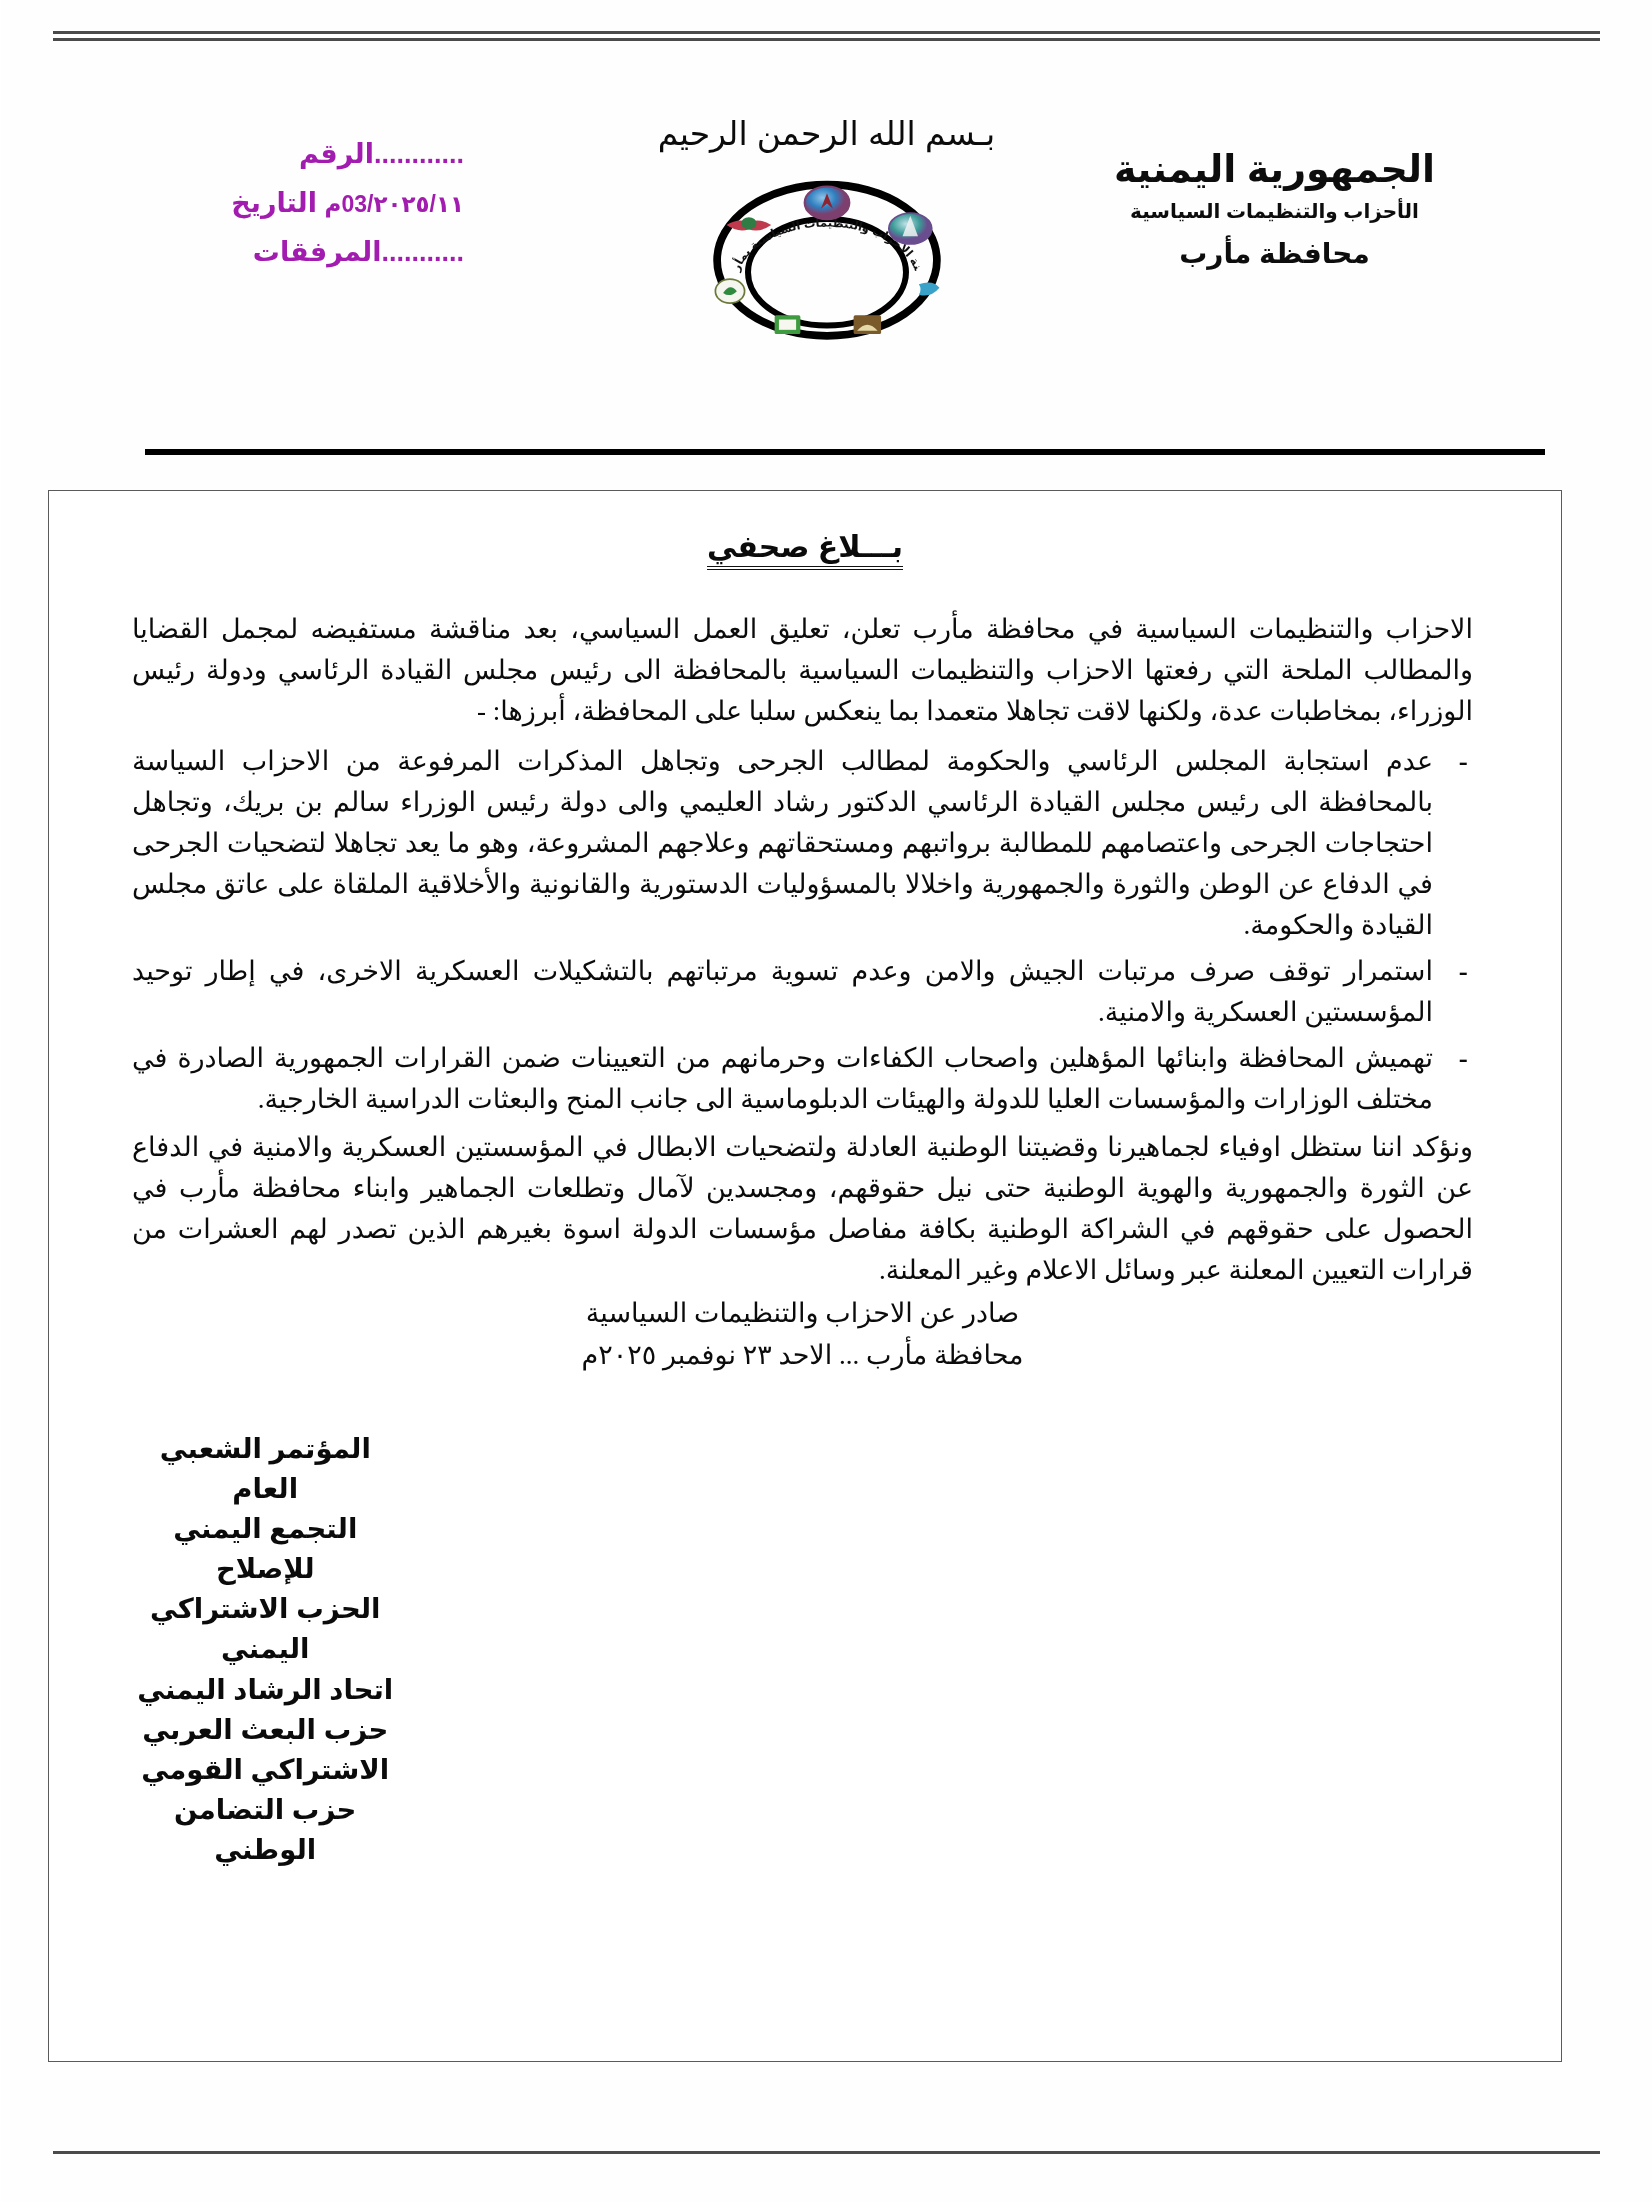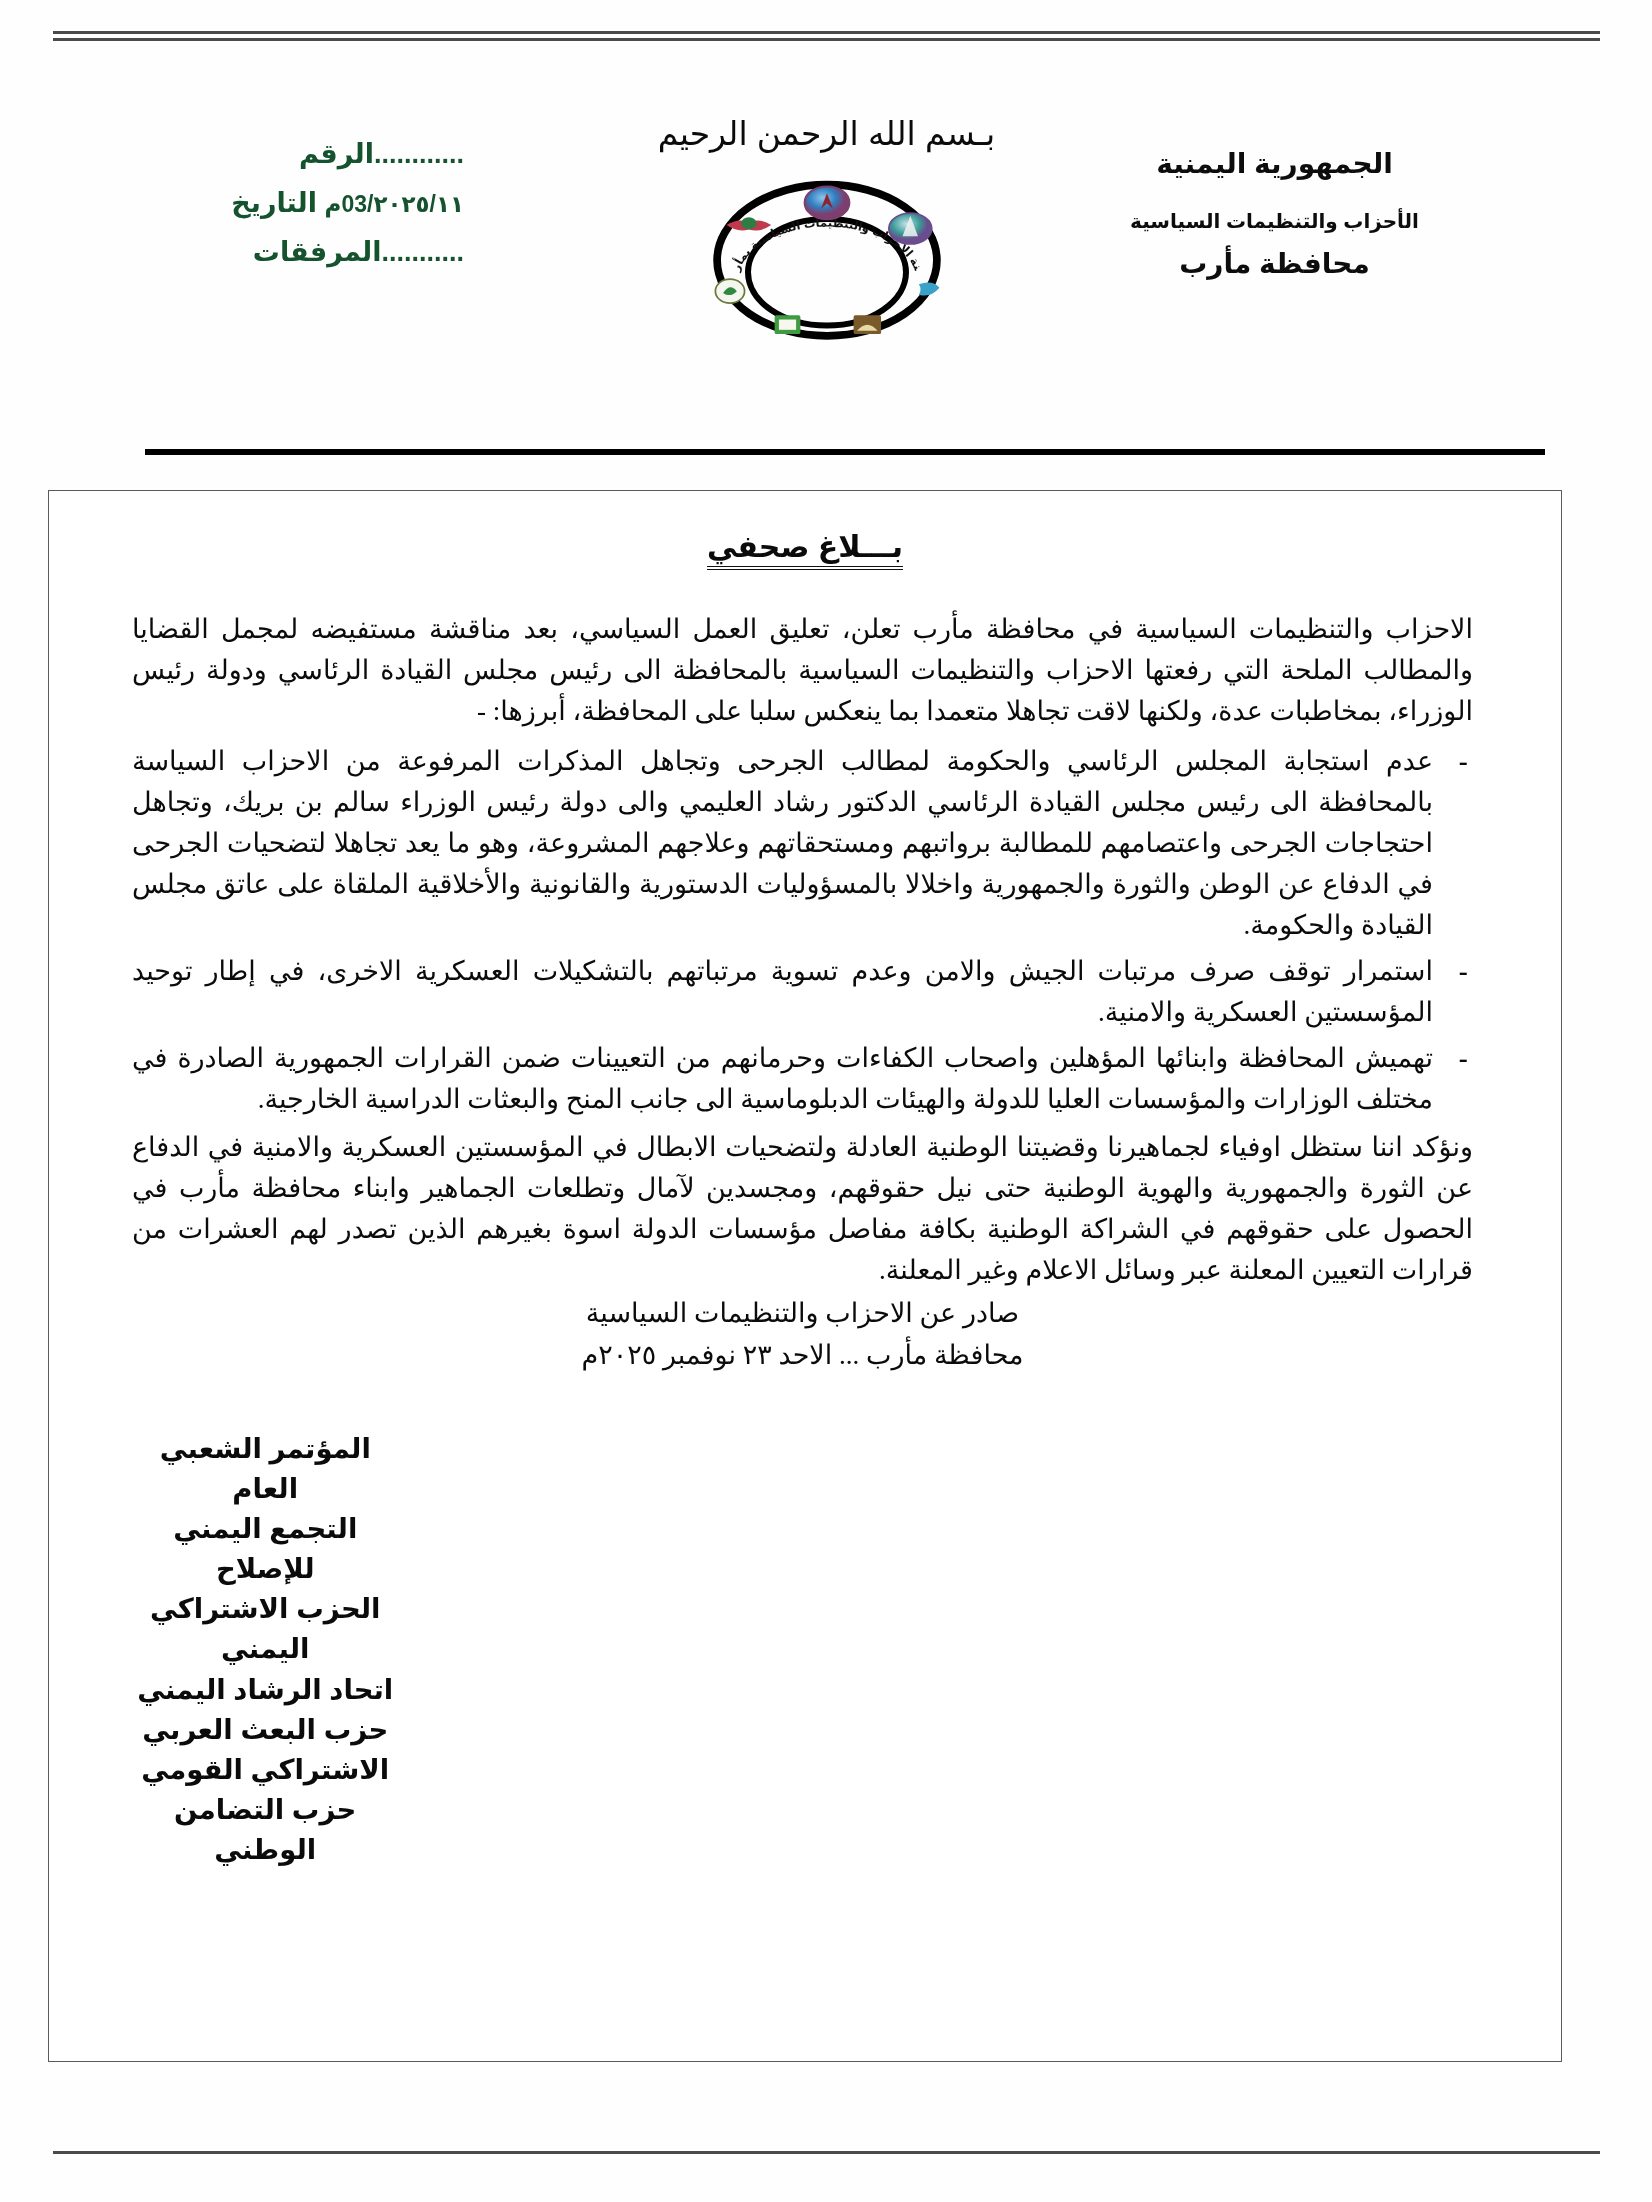--- a/index.html
+++ b/index.html
@@ -48,34 +48,34 @@
     position: absolute;
     right: 103px;
     top: 95px;
     width: 551px;
     text-align: center;
     direction: rtl;
     font-family: "Liberation Sans", "DejaVu Sans", sans-serif;
     font-weight: bold;
     color: #0d0d0d;
   }
-  .lh-right .l1 { font-size: 28px; letter-spacing: 0.9px; margin-bottom: 29px; }
+  .lh-right .l1 { font-size: 38px; letter-spacing: 0.9px; margin-bottom: 8px; }
   .lh-right .l2 { font-size: 20px; letter-spacing: 1.7px; margin-bottom: 13.8px; }
   .lh-right .l3 { font-size: 28px; letter-spacing: 1.7px; }
 
   .lh-left {
     position: absolute;
     left: 103px;
     top: 86px;
     width: 361px;
     direction: rtl;
     text-align: left;
     font-family: "Liberation Sans", "DejaVu Sans", sans-serif;
     font-weight: bold;
-    color: #14532d;
+    color: #a21caf;
   }
   .lh-left .row {
     font-size: 27px;
     margin-bottom: 17px;
     white-space: nowrap;
     display: block;
     text-align: right;
   }
   .lh-left .row .lbl { letter-spacing: 0px; }
   .lh-left .dots { letter-spacing: 0.9px; font-weight: bold; }

